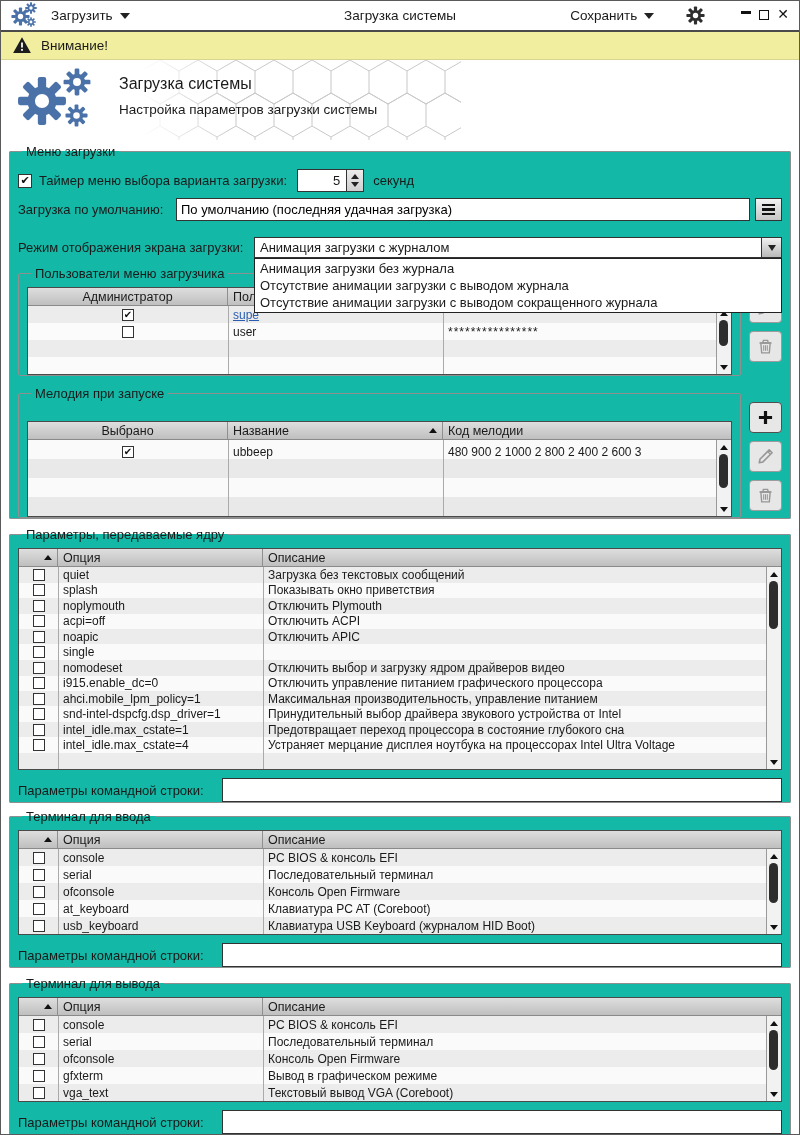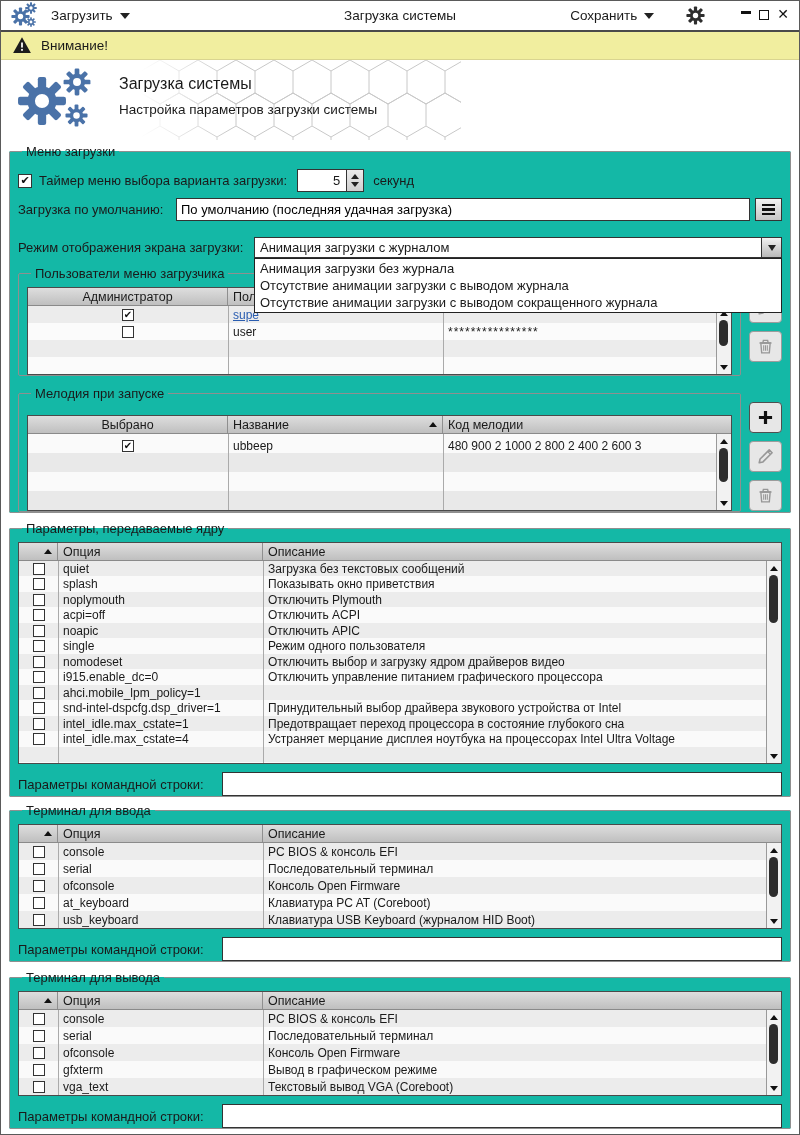--- a/index.html
+++ b/index.html
@@ -376,21 +376,21 @@
           <svg>
               <use href="#ico-trash"></use>
             </svg>
         </div>
       </div>
     </div>
 
     <div class="group-flex" style="margin-top:10px">
       <fieldset>
         <legend>Мелодия при запуске</legend>
-        <div class="table" style="margin-top:10px">
+        <div class="table" style="margin-top:16px">
           <div class="thead">
             <div class="th center" style="width:200px">Выбрано</div>
             <div class="th th-name" style="width:215px">
               <span>Название</span>
               <span class="sort-up"></span>
             </div>
             <div class="th" style="flex:1">Код мелодии</div>
           </div>
           <div class="tbody melody-body">
             <div class="vline" style="left:200px"></div>
@@ -485,21 +485,20 @@
             <span class="cell c-opt">noapic</span>
             <span class="cell c-desc">Отключить APIC</span>
           </div>
 
 
           <div class="trow">
             <span class="cell c-check">
               <span class="cb small"></span>
             </span>
             <span class="cell c-opt">single</span>
-            <span class="cell c-desc">Режим одного пользователя</span>
           </div>
 
           <div class="trow">
             <span class="cell c-check">
               <span class="cb small"></span>
             </span>
             <span class="cell c-opt">nomodeset</span>
             <span class="cell c-desc">Отключить выбор и загрузку ядром драйверов видео</span>
           </div>
 
@@ -509,20 +508,21 @@
             </span>
             <span class="cell c-opt">i915.enable_dc=0</span>
             <span class="cell c-desc">Отключить управление питанием графического процессора</span>
           </div>
 
           <div class="trow">
             <span class="cell c-check">
               <span class="cb small"></span>
             </span>
             <span class="cell c-opt">ahci.mobile_lpm_policy=1</span>
+            <span class="cell c-desc">Максимальная производительность, управление питанием</span>
           </div>
 
           <div class="trow">
             <span class="cell c-check">
               <span class="cb small"></span>
             </span>
             <span class="cell c-opt">snd-intel-dspcfg.dsp_driver=1</span>
             <span class="cell c-desc">Принудительный выбор драйвера звукового устройства от Intel</span>
           </div>
 

